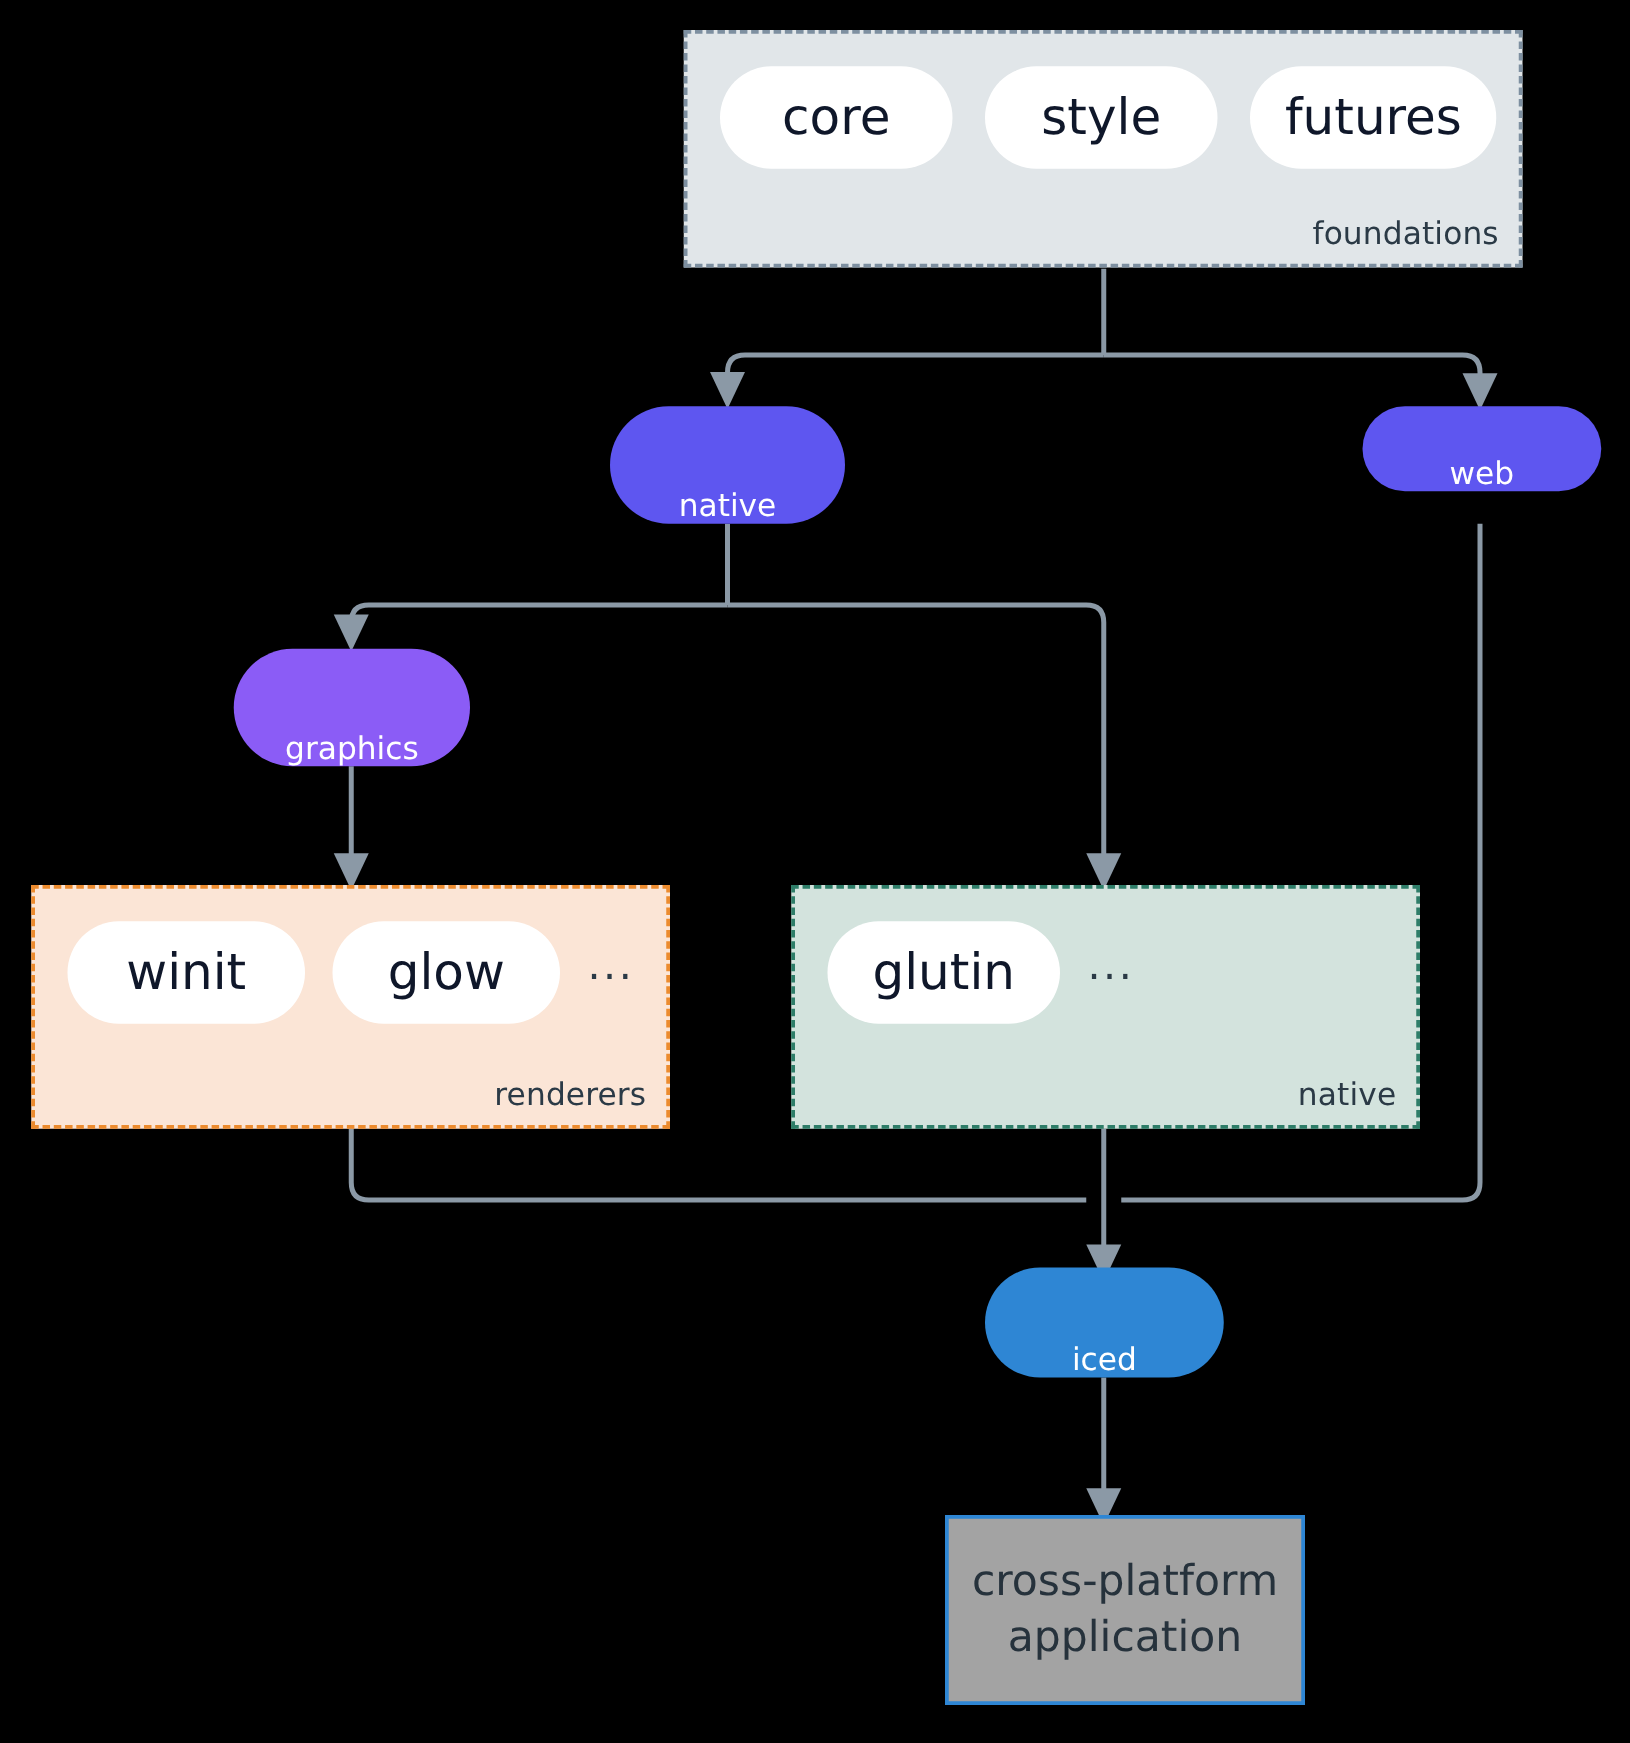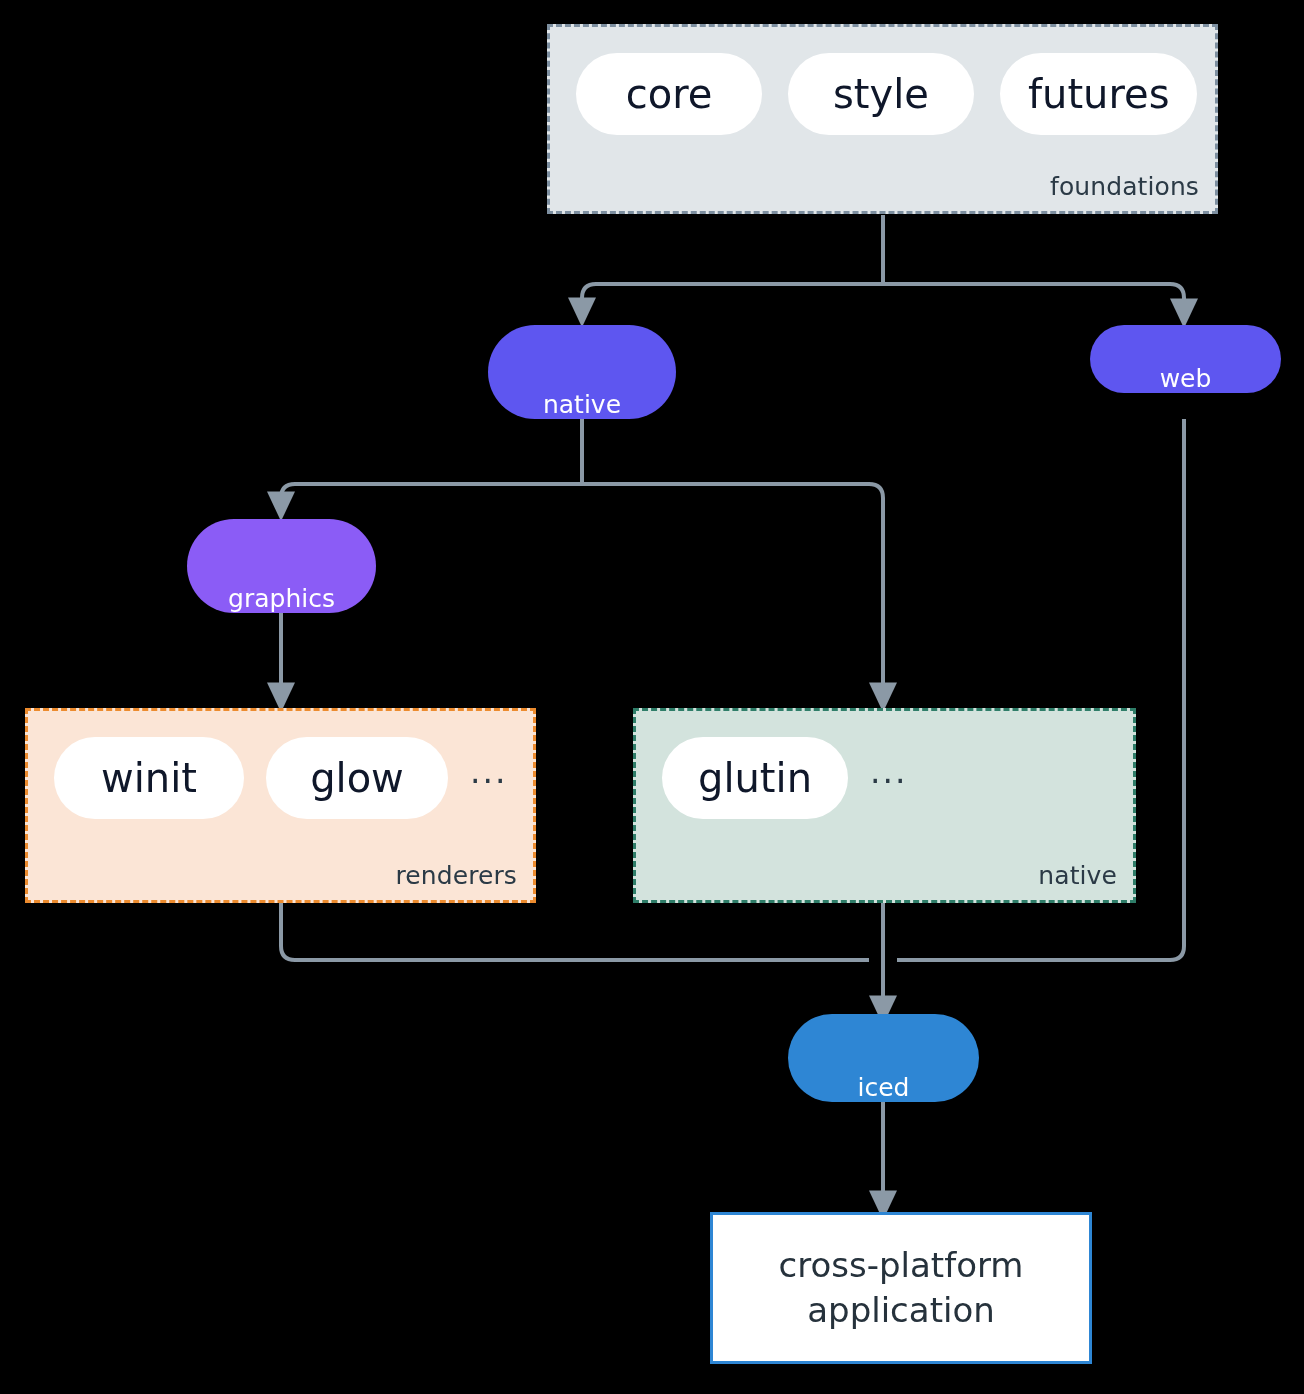--- a/index.html
+++ b/index.html
@@ -162,18 +162,18 @@
       <div class="chip" style="min-width:186px;">glutin</div>
       <div class="ellipsis">...</div>
     </div>
     <div class="group-label">native</div>
   </div>
 
   <div class="pill" style="left:788px; top:1014px; width:191px; height:88px; background:#2e86d4;">
     <span>iced</span>
   </div>
 
-  <div class="rect-node" style="left:710px; top:1212px; width:382px; height:152px; background:#ffffff; border-color:#2e86d4;">
+  <div class="rect-node" style="left:756px; top:1212px; width:288px; height:152px; background:#a3a3a3; border-color:#2e86d4;">
     <span>cross-platform</span>
     <span>application</span>
   </div>
 
 </div>
 
 </body></html>

